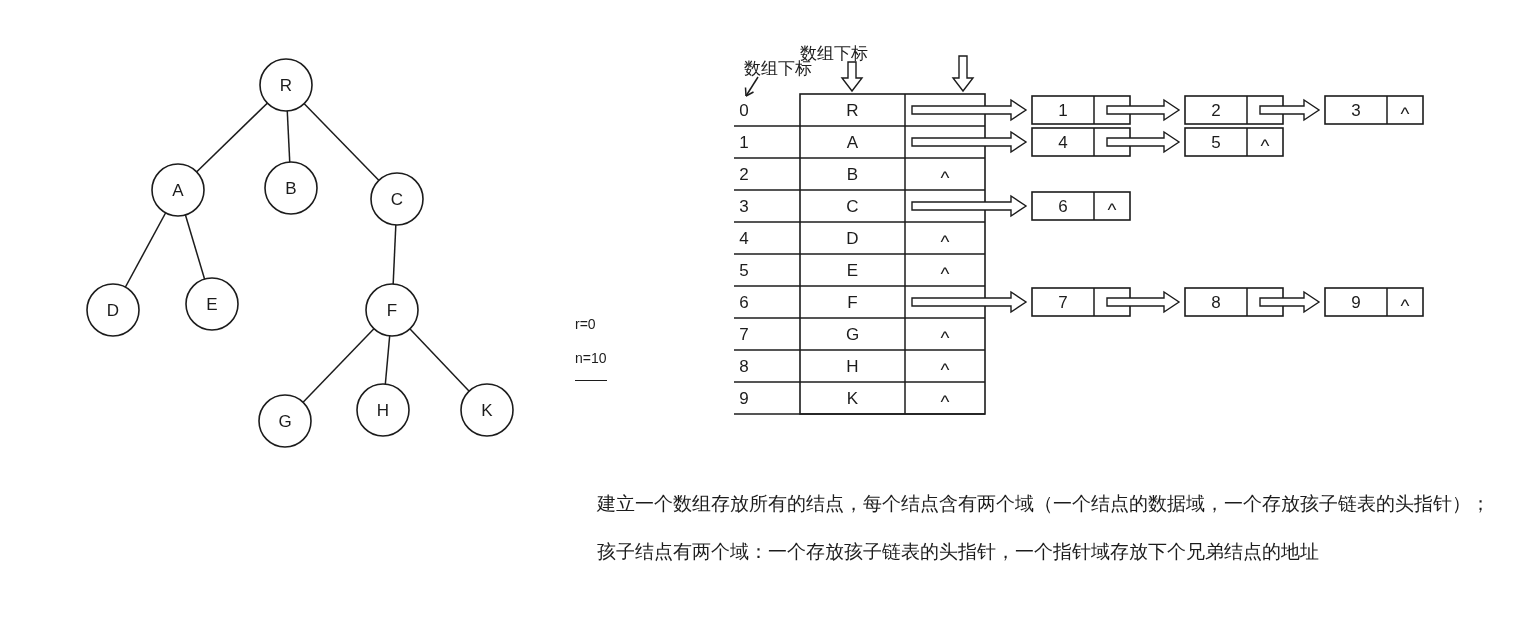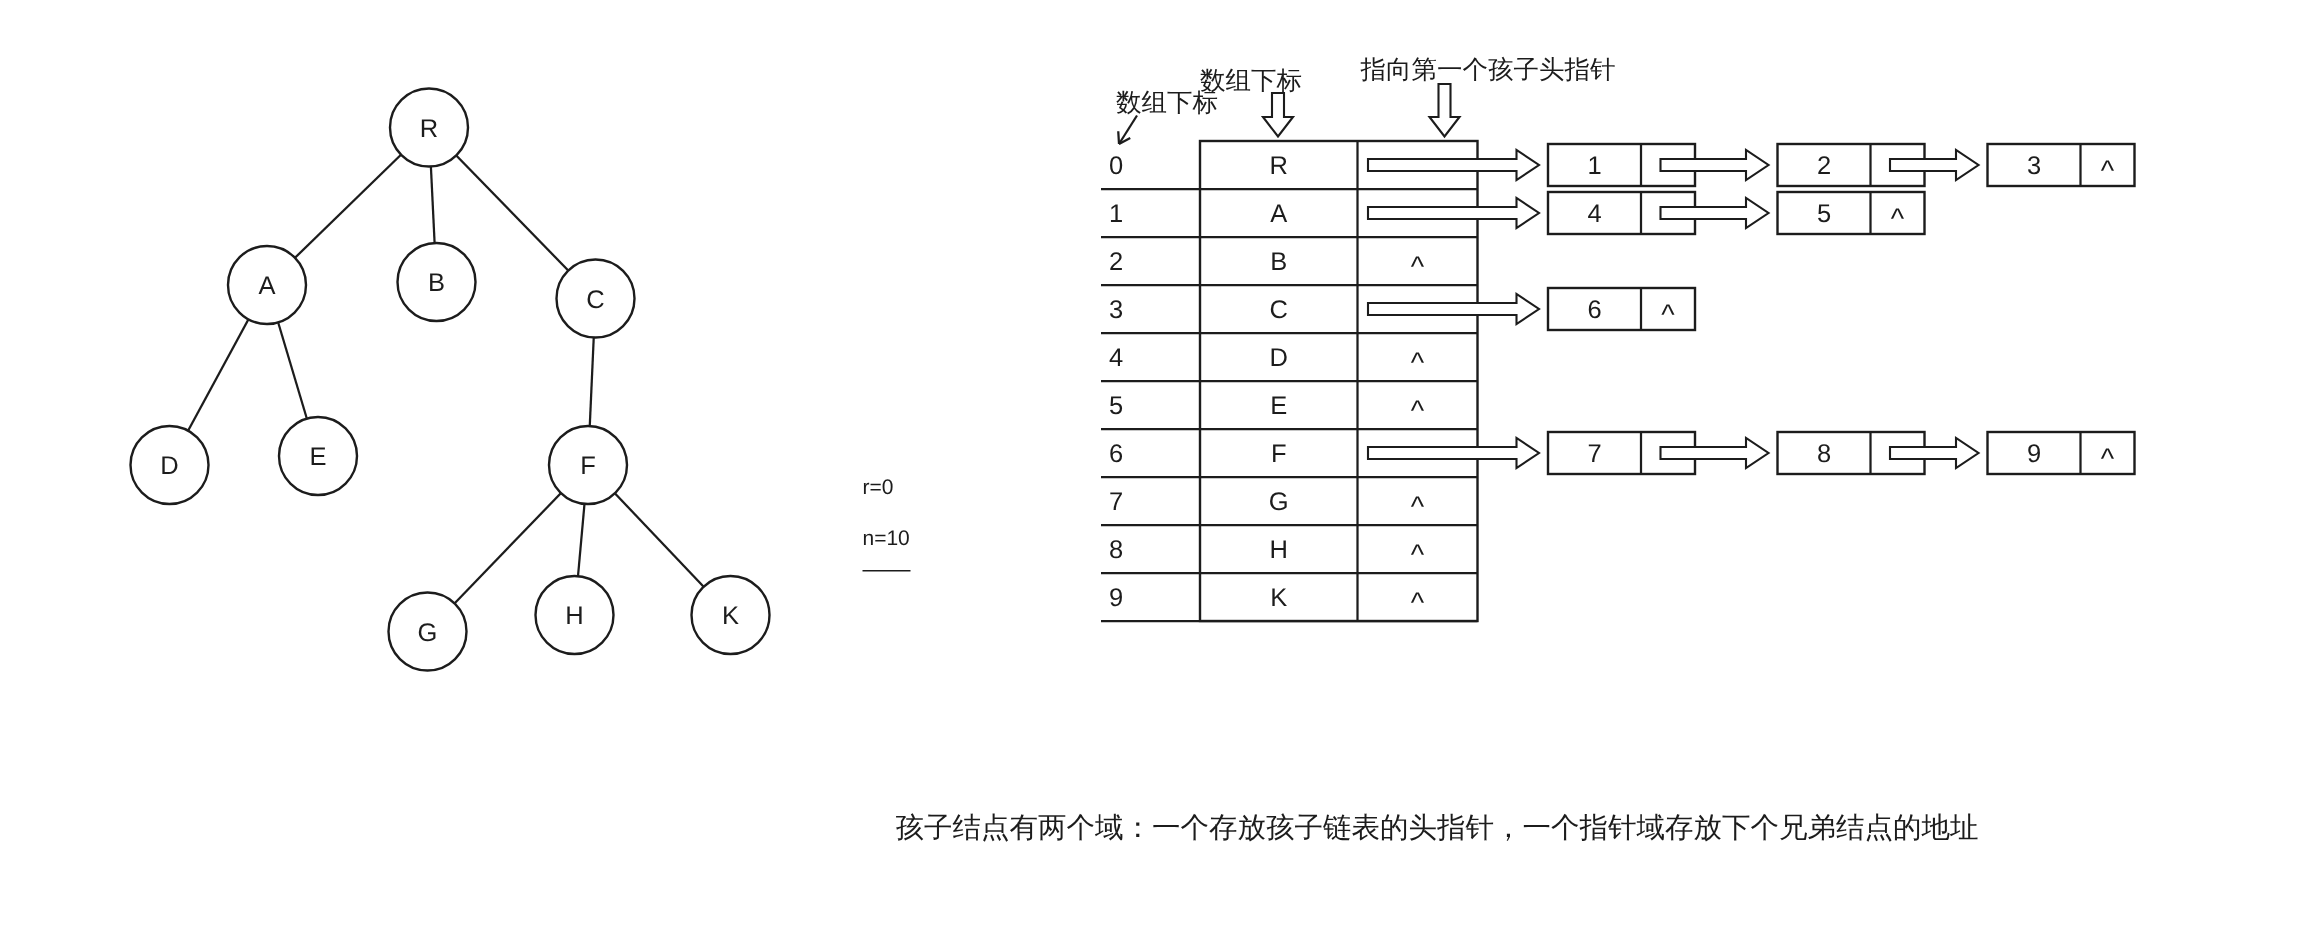--- a/index.html
+++ b/index.html
@@ -132,17 +132,17 @@
       <text x="744" y="404" class="cell-text">9</text>
       <text x="852.5" y="404" class="cell-text">K</text>
       <text x="945" y="408" class="null-text">^</text>
       <path d="M 848 62 V 78 H 842 L 852 91 L 862 78 H 856 V 62 Z" class="block-arrow"></path>
       <path d="M 959 56 V 78 H 953 L 963 91 L 973 78 H 967 V 56 Z" class="block-arrow"></path>
       <line x1="758" y1="77" x2="746" y2="96" class="stroke"></line>
       <path d="M 746 96 L 745.5 87.5 M 746 96 L 753.5 92" class="stroke"></path>
     </svg>
   <div class="txt lbl" style="left:744px;top:57px;">数组下标</div>
   <div class="txt lbl" style="left:800px;top:42px;">数组下标</div>
-  <div class="txt lbl" style="left:907px;top:35px;">指向第一个孩子头指针</div>
   <div class="txt ann" style="left:575px;top:316px;">r=0</div>
   <div class="txt ann ann-underline" style="left:575px;top:350px;">n=10</div>
+  <div class="txt note" style="left:597px;top:491px;">建立一个数组存放所有的结点，每个结点含有两个域（一个结点的数据域，一个存放孩子链表的头指针）；</div>
   <div class="txt note" style="left:597px;top:539px;">孩子结点有两个域：一个存放孩子链表的头指针，一个指针域存放下个兄弟结点的地址</div>
 </div>
 
 </body></html>

